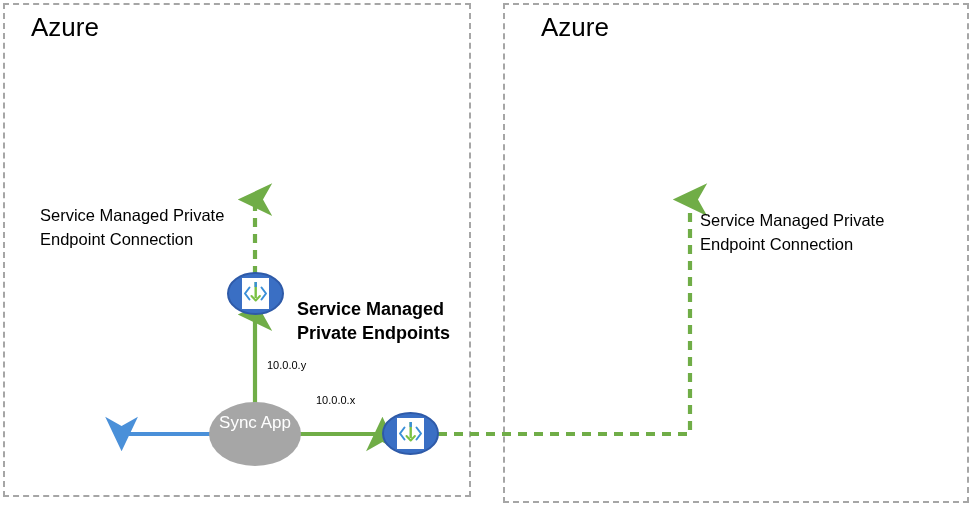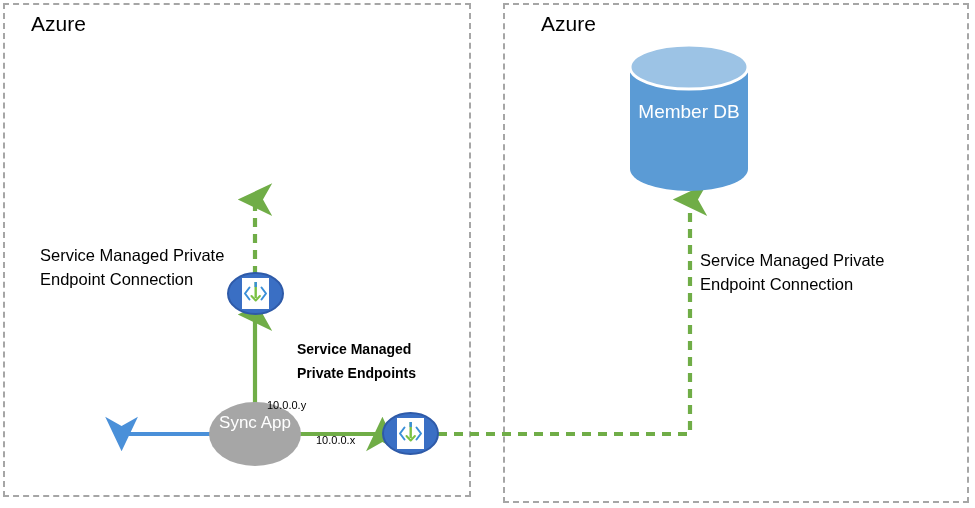--- a/index.html
+++ b/index.html
@@ -16,21 +16,21 @@
     overflow: hidden;
   }
   .panel {
     position: absolute;
     border: 2px dashed #a6a6a6;
     background: transparent;
     box-sizing: border-box;
   }
   .panel-label {
     position: absolute;
-    font-size: 21px;
+    font-size: 26px;
     color: #000000;
     font-family: "Liberation Sans", sans-serif;
     white-space: nowrap;
   }
   
   .cyl {
     position: absolute;
   }
   .cyl svg { display: block; }
   .cyl-label {
@@ -71,25 +71,24 @@
     pointer-events: none;
   }
   
   .txt {
     position: absolute;
     color: #000000;
     font-size: 16.5px;
     line-height: 24px;
     font-family: "Liberation Sans", sans-serif;
     white-space: pre-line;
-    margin-top: 40px;
   }
   .txt.bold {
     font-weight: bold;
-    font-size: 14px;
+    font-size: 18px;
     line-height: 24px;
   }
   .txt.ip {
     font-size: 11px;
   }
 </style>
 </head>
 <body>
 
 <div id="canvas">
@@ -125,28 +124,20 @@
     <g>
       <line x1="210" y1="434" x2="122" y2="434" stroke="#4a90d9" stroke-width="4.2" marker-end="url(#arrB)"></line>
     </g>
 
     <g>
       <polyline points="438,434 690,434 690,200" fill="none" stroke="#70ad47" stroke-width="4.2" stroke-dasharray="9,7" marker-end="url(#arrG)"></polyline>
     </g>
   </svg>
 
 
-  <div class="cyl" style="left:630px; top:45px; width:118px; height:146px;">
-    <svg width="118" height="146" viewBox="0 0 118 146">
-      <path d="M0,22 L0,124 A59,22 0 0 0 118,124 L118,22 Z" fill="#5b9bd5"></path>
-      <ellipse cx="59" cy="22" rx="59" ry="22" fill="#9cc3e5" stroke="#ffffff" stroke-width="3"></ellipse>
-    </svg>
-    <div class="cyl-label" style="top:55px;">Member
-DB</div>
-  </div>
 
 
   <div class="ellipse-node" style="left:209px; top:402px; width:92px; height:64px;">
     <svg width="92" height="64" viewBox="0 0 92 64">
       <ellipse cx="46" cy="32" rx="46" ry="32" fill="#a6a6a6"></ellipse>
     </svg>
     <div class="ellipse-label" style="top:11px;">Sync
 App</div>
   </div>
 

